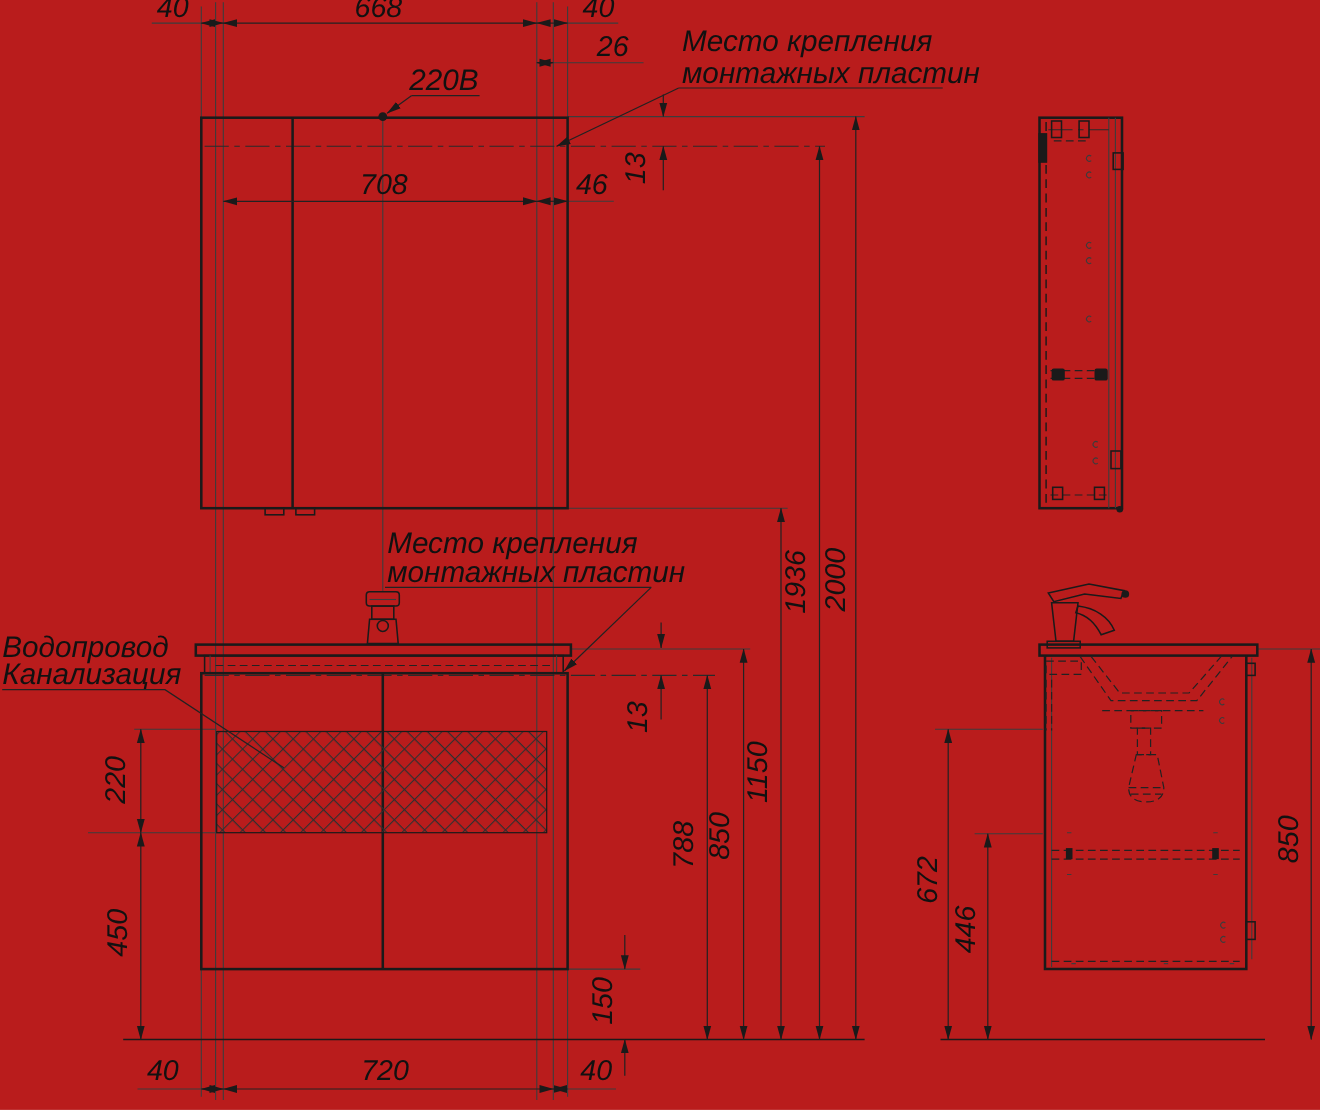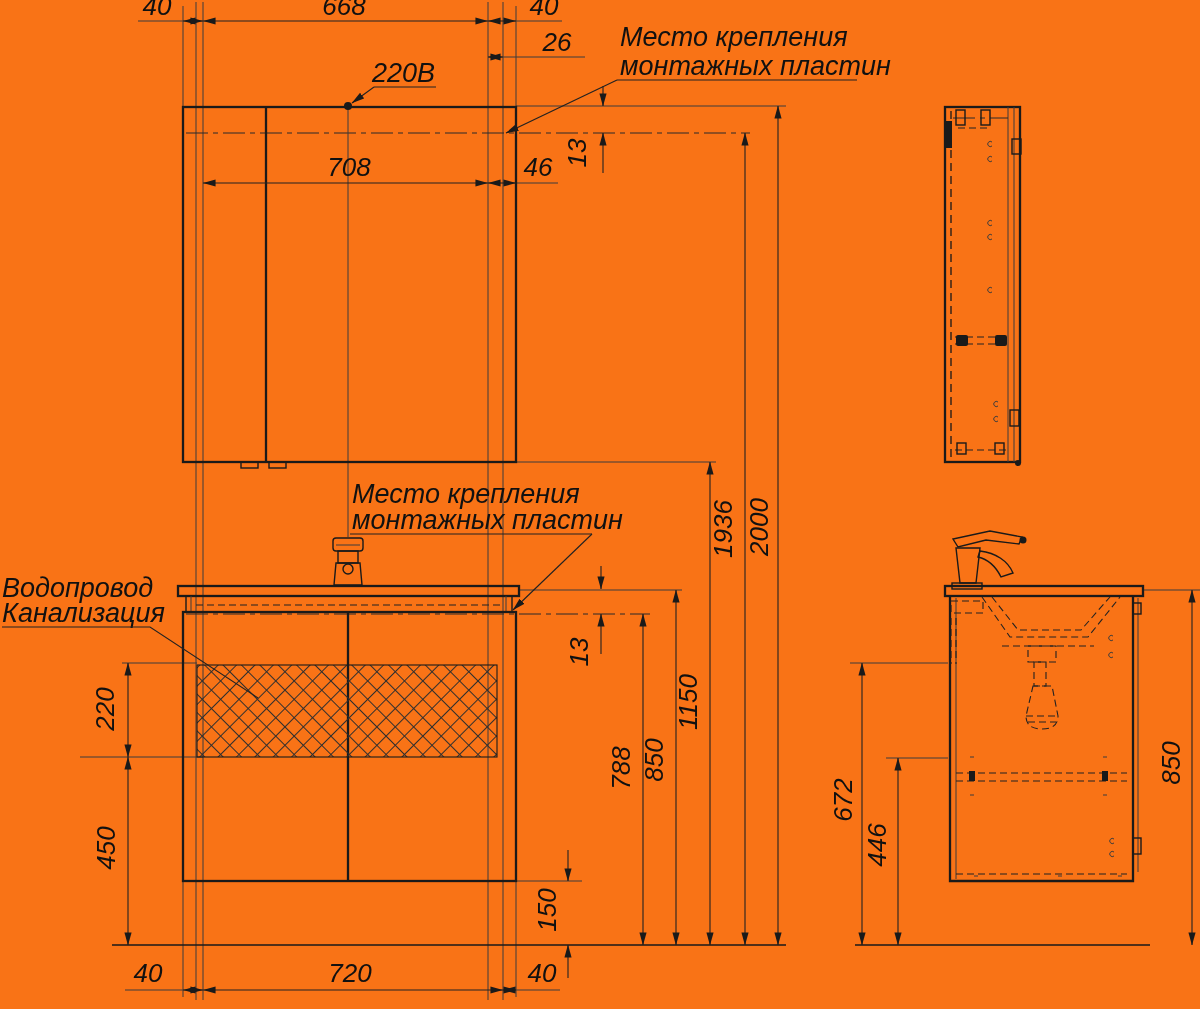--- a/index.html
+++ b/index.html
@@ -1,16 +1,16 @@
 <!DOCTYPE html>
 <html><head>
 <meta charset="utf-8">
 <style>
   html,body{margin:0;padding:0;background:#ffffff;}
-  .stage{position:relative;width:1200px;height:1009px;background:#f97316;overflow:hidden;}
+  .stage{position:relative;width:1200px;height:1009px;background:#b91c1c;overflow:hidden;}
   svg{display:block;}
   
   .ol{stroke:#1a1a1a;stroke-width:2.3;fill:none;}           
   .ml{stroke:#1a1a1a;stroke-width:1.4;fill:none;}           
   .tl{stroke:#3c3c3c;stroke-width:1;fill:none;}             
   .dl{stroke:#222;stroke-width:1.1;fill:none;}              
   .dash{stroke:#222;stroke-width:1.1;fill:none;stroke-dasharray:7 4;}
   .dashf{stroke:#1a1a1a;stroke-width:1.3;fill:none;stroke-dasharray:8 5;}
   .dashdot{stroke:#2a2a2a;stroke-width:1;fill:none;stroke-dasharray:22 5 5 5;}
   .fillk{fill:#1a1a1a;stroke:none;}

